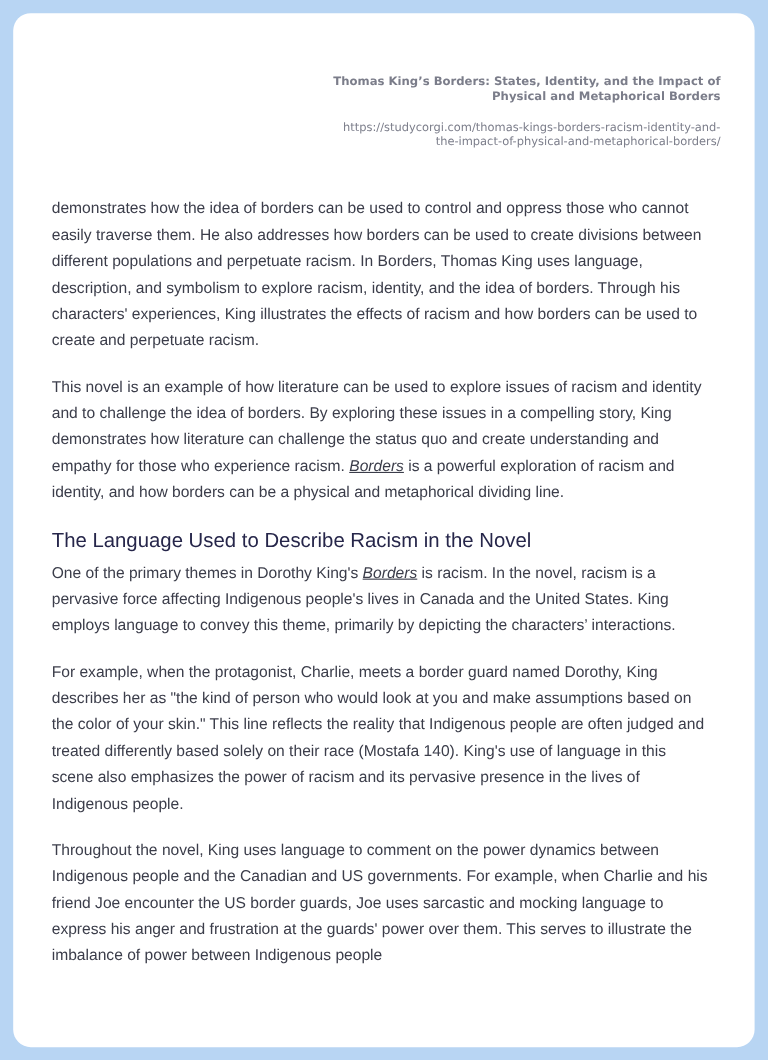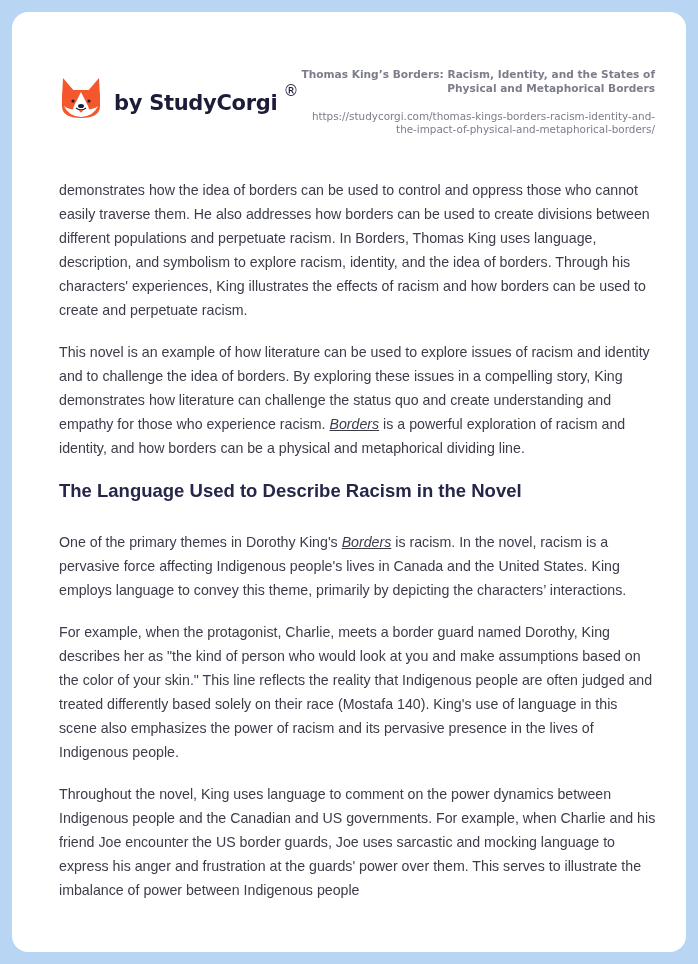--- a/index.html
+++ b/index.html
@@ -36,64 +36,41 @@
     .meta-title {
       font-family: "DejaVu Sans", sans-serif; font-weight: bold;
       font-size: 10.6px; line-height: 14px; color: #7b7d8a;
     }
     .meta-url {
       margin-top: 15px;
       font-family: "DejaVu Sans", sans-serif;
       font-size: 10.4px; line-height: 13px; color: #7b7d8a;
     }
     .content {
-      position: absolute; left: 47px; top: 166px; width: 600px;
+      position: absolute; left: 35px; top: 166px; width: 600px;
       color: #3b3d4a;
     }
     .content p {
       margin: 0 0 18px 0;
       font-size: 14.2px; line-height: 24px;
     }
     .content h2 {
-      margin: 8px 0 26px 0;
-      font-size: 18.5px; line-height: 26px; font-weight: bold;
+      margin: 8px 0 5px 0;
+      font-size: 18.5px; line-height: 26px; font-weight: normal;
       color: #26264a;
     }
     .content em { font-style: italic; text-decoration: underline; }
   </style>
 </head>
 <body>
 
 <div class="card">
   <div class="header">
-    <div class="logo">
-      <svg viewBox="0 0 42 46">
-
-        <path d="M3 2 L15 16 L9 26 L2 22 Z" fill="#f4572c"></path>
-        <path d="M39 2 L27 16 L33 26 L40 22 Z" fill="#f4572c"></path>
-
-        <path d="M2 20 Q2 14 8 14 L34 14 Q40 14 40 20 L40 30 Q40 42 21 42 Q2 42 2 30 Z" fill="#f4572c"></path>
-
-        <path d="M21 16 L14 30 Q10 38 21 40 Q32 38 28 30 Z" fill="#ffffff"></path>
-        <path d="M4 30 Q8 40 21 41 Q34 40 38 30 Q34 34 21 34 Q8 34 4 30 Z" fill="#ffffff"></path>
-
-        <circle cx="13" cy="25" r="1.6" fill="#1c1b3a"></circle>
-        <circle cx="29" cy="25" r="1.6" fill="#1c1b3a"></circle>
-
-        <ellipse cx="21" cy="30" rx="3" ry="2" fill="#1c1b3a"></ellipse>
-
-        <path d="M16 32 Q21 36 26 32" stroke="#1c1b3a" stroke-width="1.3" fill="none"></path>
-
-        <path d="M19 34 Q21 39 23 34 Z" fill="#f4572c"></path>
-      </svg>
-      <span class="logo-text">by StudyCorgi</span>
-      <span class="reg">®</span>
-    </div>
     <div class="meta">
-      <div class="meta-title">Thomas King’s Borders: Racism, Identity, and the States of Physical and Metaphorical Borders</div>
+      <div class="meta-title">Thomas King’s Borders: States, Identity, and the Impact of Physical and Metaphorical Borders</div>
       <div class="meta-url">https://studycorgi.com/thomas-kings-borders-racism-identity-and-the-impact-of-physical-and-metaphorical-borders/</div>
     </div>
   </div>
 
   <div class="content">
     <p>demonstrates how the idea of borders can be used to control and oppress those who cannot easily traverse them. He also addresses how borders can be used to create divisions between different populations and perpetuate racism. In Borders, Thomas King uses language, description, and symbolism to explore racism, identity, and the idea of borders. Through his characters' experiences, King illustrates the effects of racism and how borders can be used to create and perpetuate racism.</p>
     <p><span>This novel is an example of how literature can be used to explore issues of racism and identity and to challenge the idea of borders. By exploring these issues in a compelling story, King demonstrates how literature can challenge the status quo and create understanding and empathy for those who experience racism. </span><em>Borders</em><span> is a powerful exploration of racism and identity, and how borders can be a physical and metaphorical dividing line.</span></p>
     <h2>The Language Used to Describe Racism in the Novel</h2>
     <p><span>One of the primary themes in Dorothy King's </span><em>Borders</em><span> is racism. In the novel, racism is a pervasive force affecting Indigenous people's lives in Canada and the United States. King employs language to convey this theme, primarily by depicting the characters’ interactions.</span></p>
     <p>For example, when the protagonist, Charlie, meets a border guard named Dorothy, King describes her as "the kind of person who would look at you and make assumptions based on the color of your skin." This line reflects the reality that Indigenous people are often judged and treated differently based solely on their race (Mostafa 140). King's use of language in this scene also emphasizes the power of racism and its pervasive presence in the lives of Indigenous people.</p>

